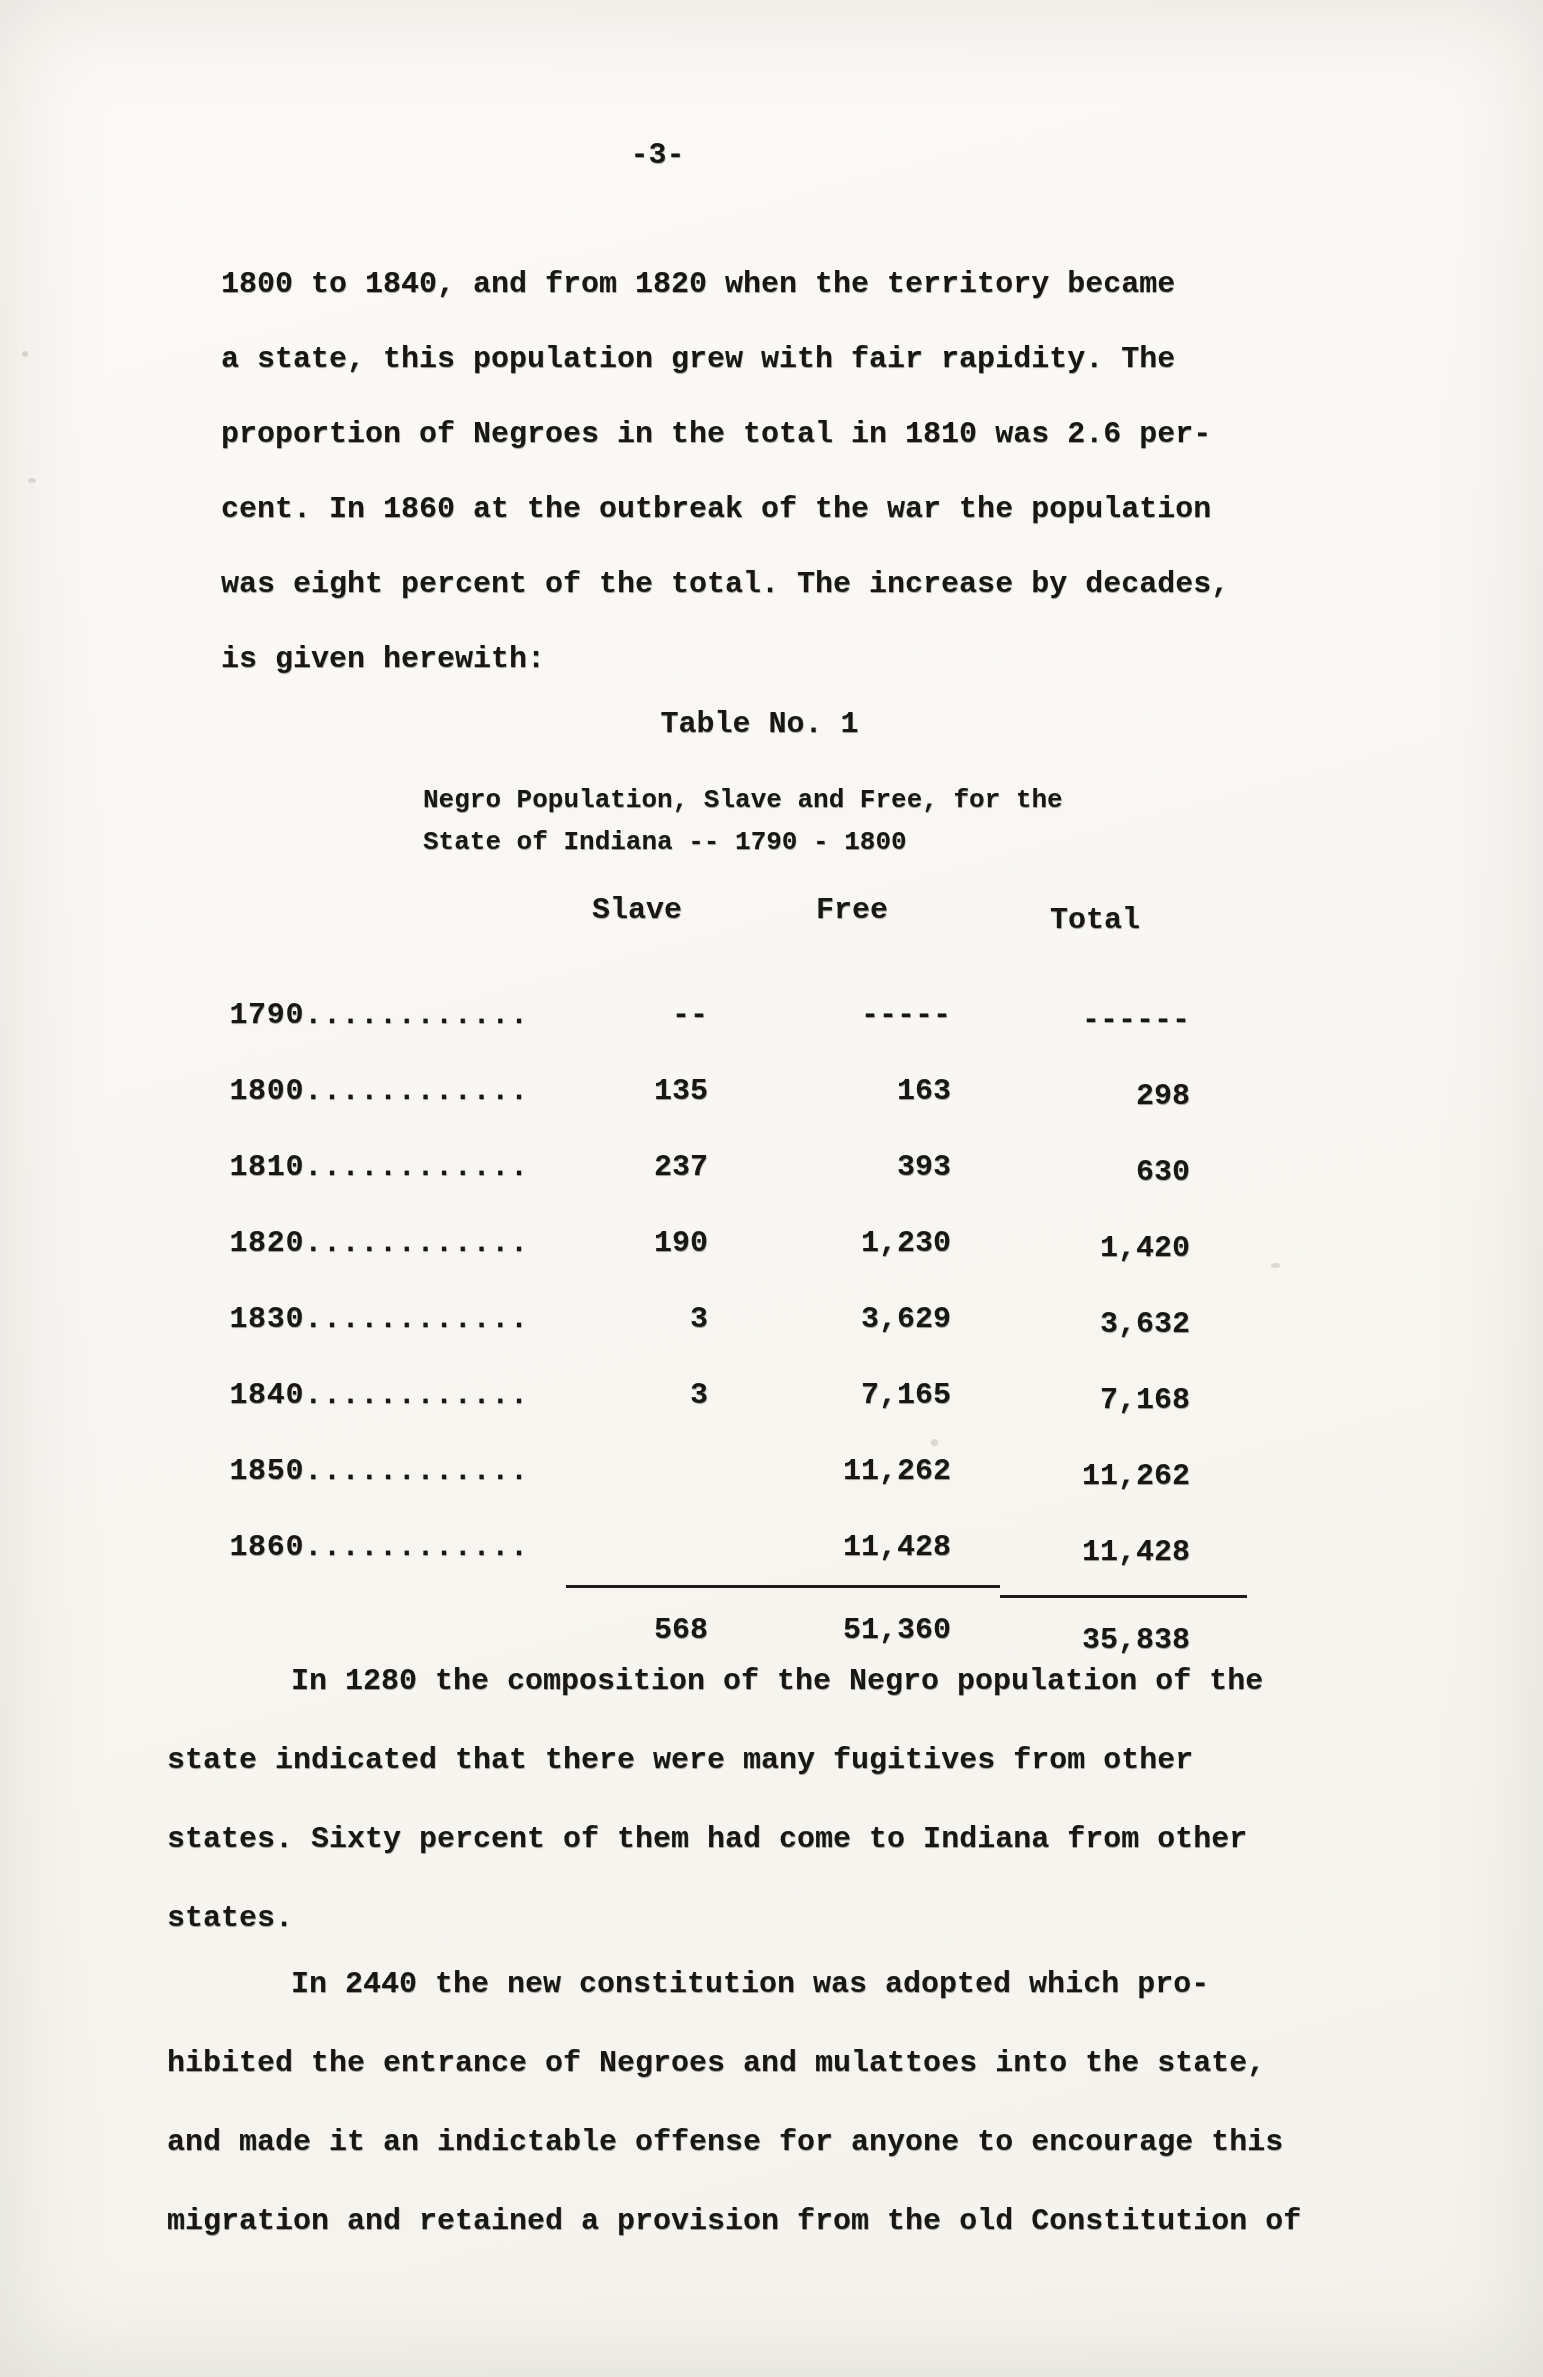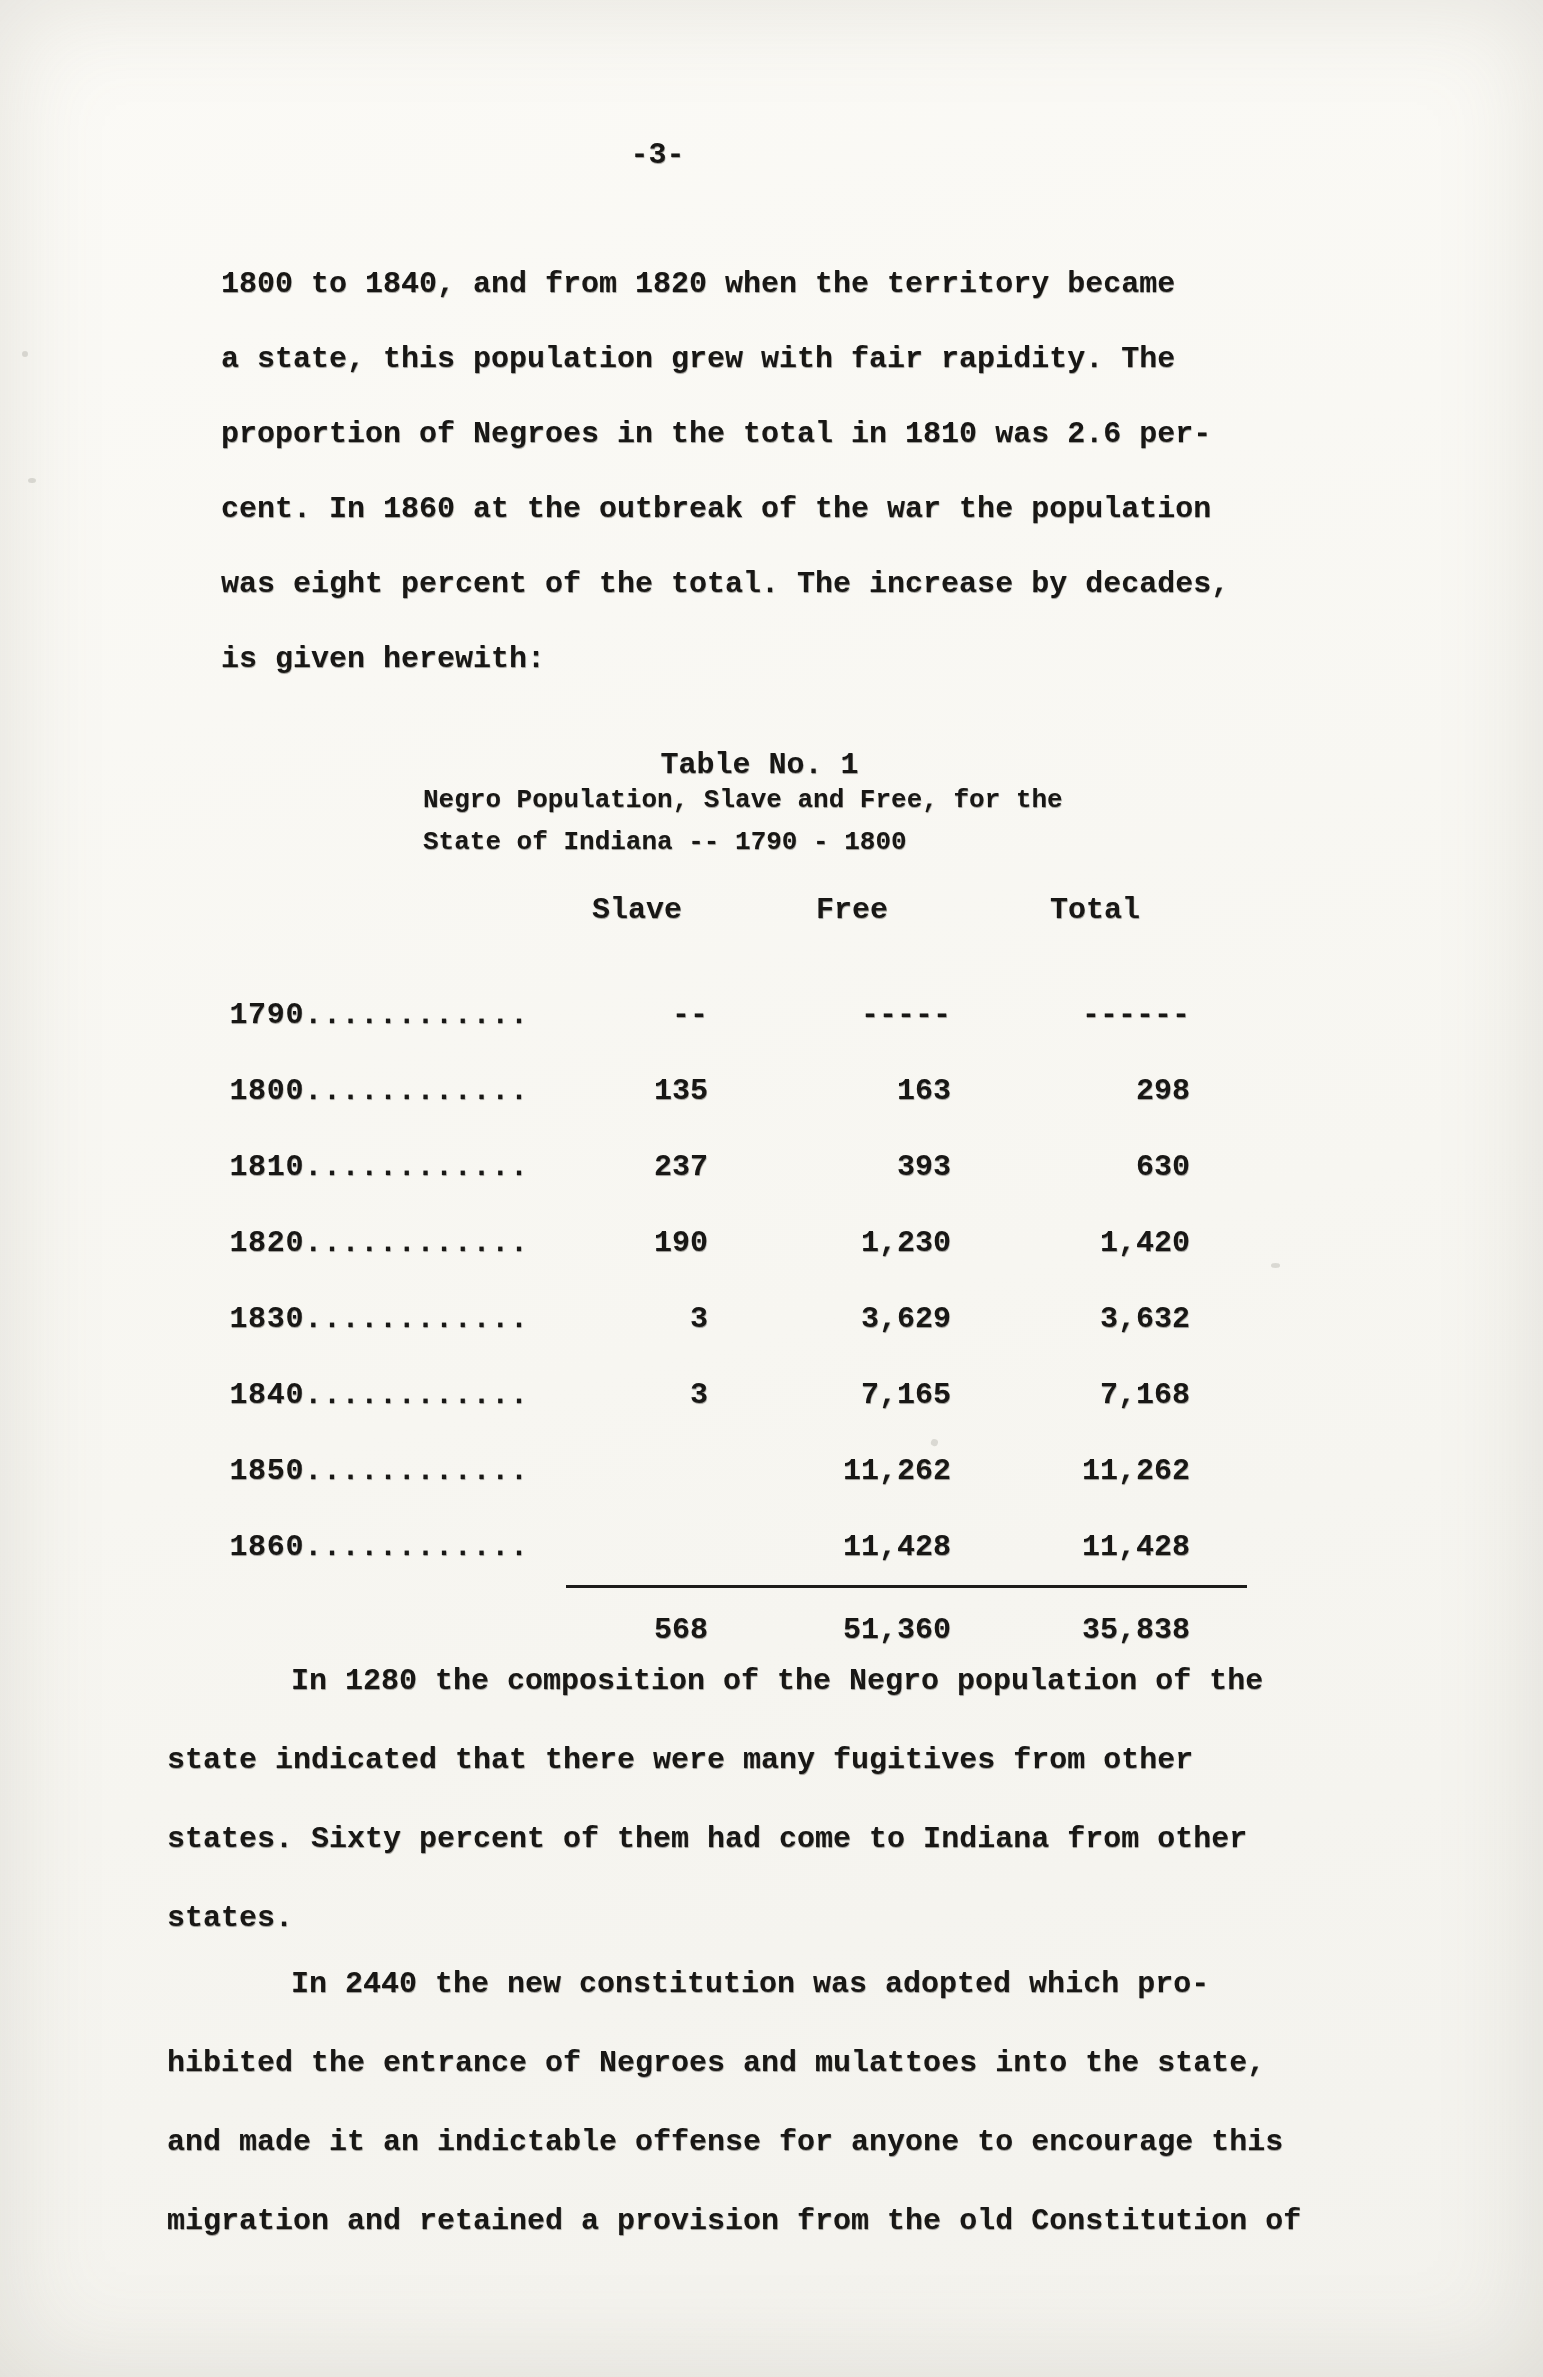--- a/index.html
+++ b/index.html
@@ -53,21 +53,20 @@
     line-height: 79px;
     text-indent: 124px;
   }
   .table-title {
     position: absolute;
     top: 707px;
     left: 423px;
     width: 673px;
     text-align: center;
     font-size: 30px;
-    margin-top: 41px;
   }
   .table-subtitle {
     position: absolute;
     top: 779px;
     left: 423px;
     width: 822px;
     font-size: 26px;
     line-height: 42px;
     white-space: pre-line;
   }
@@ -83,21 +82,21 @@
     grid-template-columns: 374px 187px 247px 247px;
   }
   .thead { height: 84px; align-items: start; }
   .tbody { grid-auto-rows: 76px; align-items: center; }
   .tfoot { height: 82px; align-items: start; }
   .cell { display: block; }
   .th { text-align: center; }
   .num { text-align: right; }
   .col-slave { padding-right: 45px; }
   .col-free  { padding-right: 49px; }
-  .col-total { padding-right: 57px; }
+  .col-total { padding-right: 57px; margin-top: 10px; }
   .year { text-align: center; letter-spacing: 0.7px; }
   .tfoot .rule {
     border-top: 3px solid #1d1c1a;
     padding-top: 25px;
   }
   
   .speck { position: absolute; background: rgba(90,88,80,0.18); border-radius: 50%; }
   .s1 { width: 7.5px; height: 5.2px; left: 28px;  top: 478px; }
   .s2 { width: 6px;  height: 6px; left: 22.4px;  top: 351px; }
   .s3 { width: 9px; height: 4.5px; left: 1271px; top: 1263px; }

